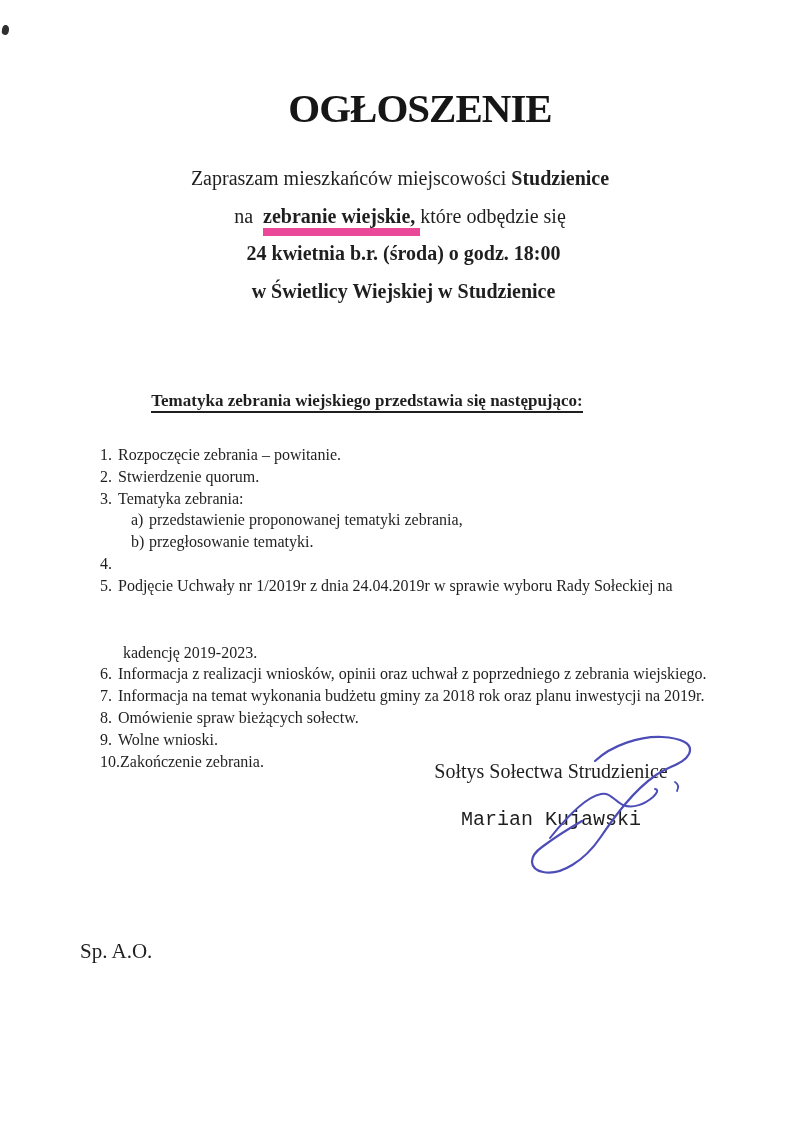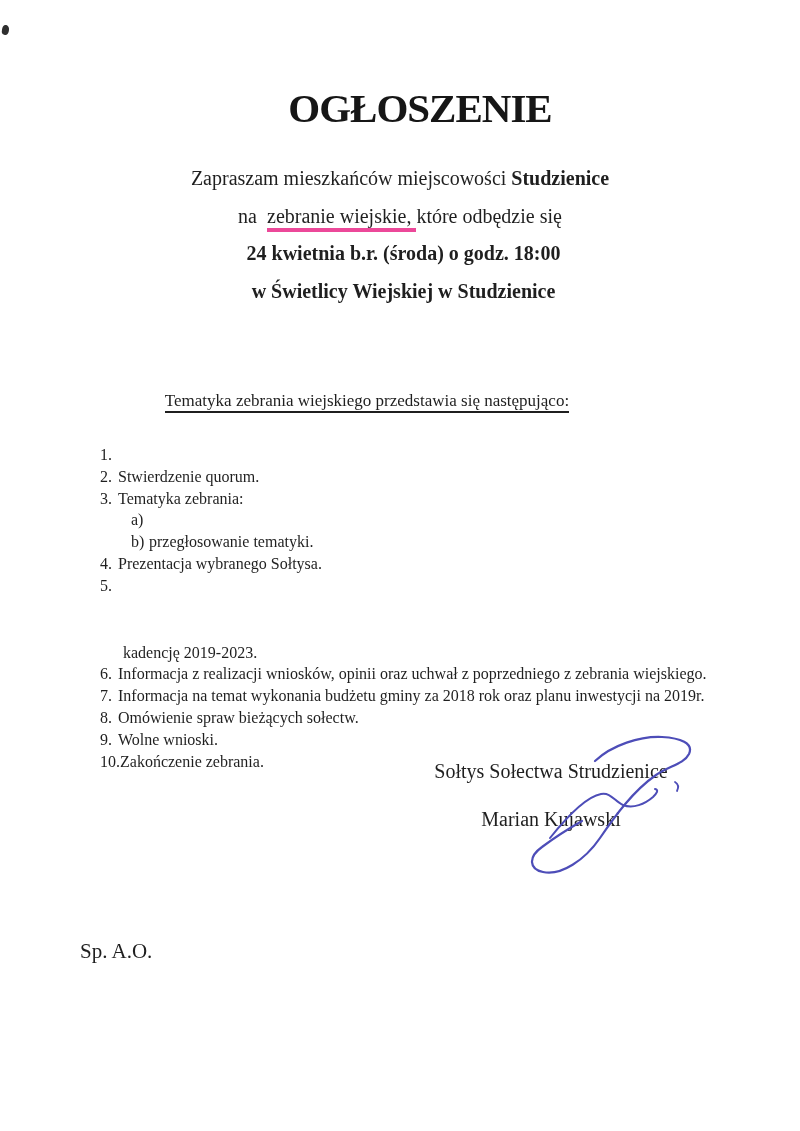--- a/index.html
+++ b/index.html
@@ -25,48 +25,48 @@
     color:#161616;
     padding-left:20px;
   }
   .intro{
     position:absolute;top:160px;left:0;width:100%;
     text-align:center;
     font-size:20px;line-height:37.5px;
   }
   .intro .b{font-weight:700;}
   .intro .ul{
-    font-weight:400;
-    border-bottom:4px solid #ec4899;
+    font-weight:700;
+    border-bottom:8px solid #ec4899;
     padding:0 5px 1px 0;
     margin-left:10px;
   }
   .intro .bold-line{font-weight:700;margin-left:7px;}
   .agenda-heading{
     position:absolute;top:391px;left:0;width:734px;
     text-align:center;
-    font-size:17px;font-weight:400;
+    font-size:17px;font-weight:700;
   }
   .agenda-heading span{
     border-bottom:2px solid #1f1f1f;
     padding-bottom:1px;
   }
   .agenda{
     position:absolute;top:444px;left:100px;width:648px;
     font-size:16px;
   }
   .agenda-line{display:flex;line-height:21.8px;white-space:nowrap;}
   .agenda-line .marker{flex:0 0 auto;min-width:18px;}
   .agenda-line.sub{margin-left:31px;}
   .agenda-line.cont{margin-left:23px;margin-top:45px;}
   .sig-block{
     position:absolute;top:761px;left:430px;width:242px;
     text-align:center;font-size:20px;line-height:21px;
   }
-  .sig-name{margin-top:27px;}
+  .sig-name{margin-top:27px;font-family:Liberation Mono, monospace;}
   .sig-svg{
     position:absolute;top:723px;left:498px;
     width:215px;height:162px;
     pointer-events:none;
   }
   .sig-svg path{fill:none;stroke-linecap:round;stroke-linejoin:round;}
   .footer-note{
     position:absolute;top:939px;left:80px;
     font-size:21px;
   }
@@ -87,42 +87,44 @@
     <div class="bold-line">w Świetlicy Wiejskiej w Studzienice</div>
   </div>
 
   <div class="agenda-heading">
     <span>Tematyka zebrania wiejskiego przedstawia się następująco:</span>
   </div>
 
   <div class="agenda">
       <div class="agenda-line item">
         <span class="marker">1.</span>
+        <span class="text">Rozpoczęcie zebrania – powitanie.</span>
       </div>
       <div class="agenda-line item">
         <span class="marker">2.</span>
         <span class="text">Stwierdzenie quorum.</span>
       </div>
       <div class="agenda-line item">
         <span class="marker">3.</span>
         <span class="text">Tematyka zebrania:</span>
       </div>
       <div class="agenda-line sub">
         <span class="marker">a)</span>
+        <span class="text">przedstawienie proponowanej tematyki zebrania,</span>
       </div>
       <div class="agenda-line sub">
         <span class="marker">b)</span>
         <span class="text">przegłosowanie tematyki.</span>
       </div>
       <div class="agenda-line item">
         <span class="marker">4.</span>
-        <span class="text">Prezentacja wybranego Sołtysa.</span>
       </div>
       <div class="agenda-line item">
         <span class="marker">5.</span>
+        <span class="text">Podjęcie Uchwały nr 1/2019r z dnia 24.04.2019r w sprawie wyboru Rady Sołeckiej na</span>
       </div>
       <div class="agenda-line cont">
         <span class="text">kadencję 2019-2023.</span>
       </div>
       <div class="agenda-line item">
         <span class="marker">6.</span>
         <span class="text">Informacja z realizacji wniosków, opinii oraz uchwał z poprzedniego z zebrania wiejskiego.</span>
       </div>
       <div class="agenda-line item">
         <span class="marker">7.</span>

